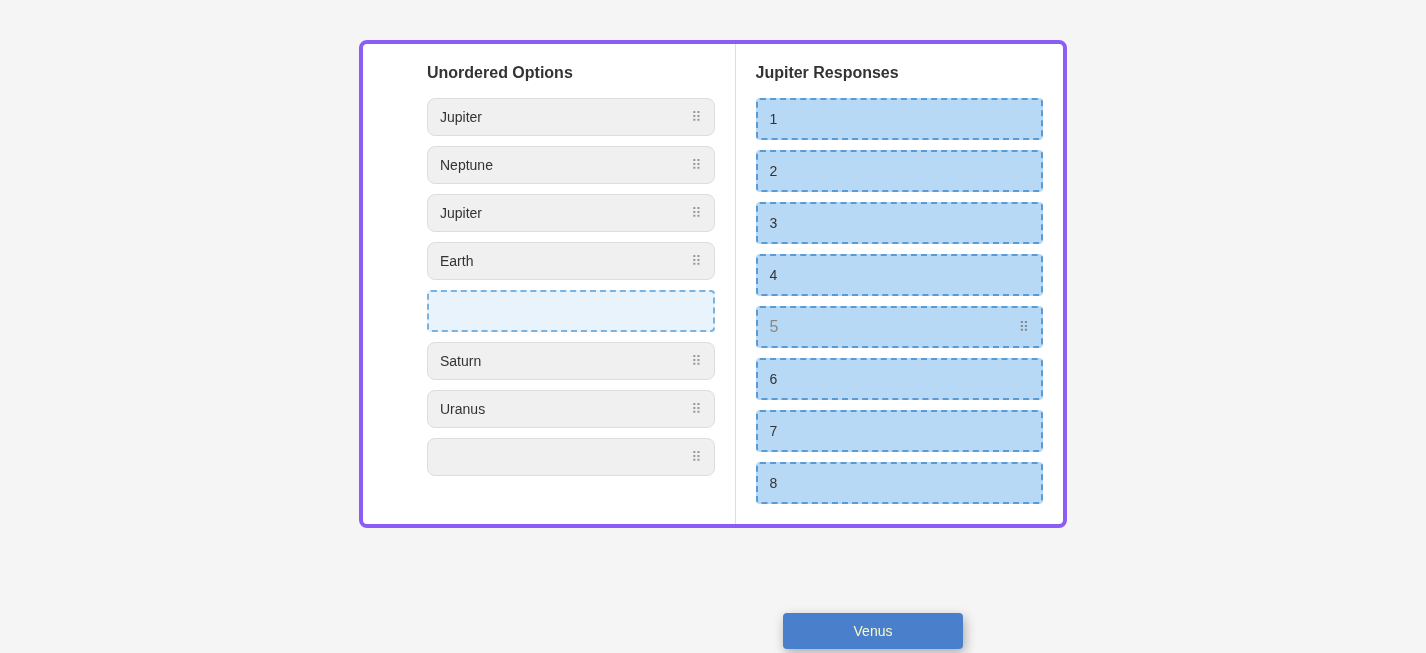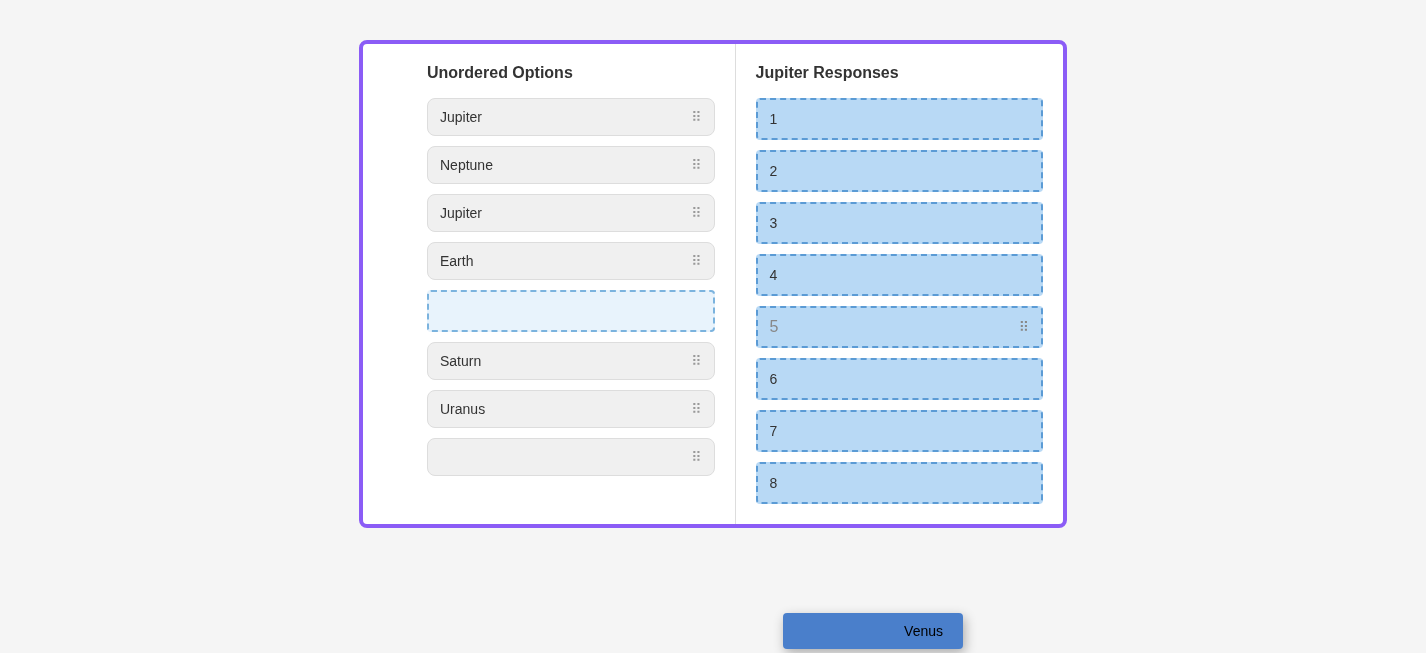--- a/index.html
+++ b/index.html
@@ -109,31 +109,31 @@
       font-weight: 500;
       color: #333;
     }
 
     
     .venus-drag {
       position: absolute;
       left: 185px;
       top: 238px;
       background: #4a7fcb;
-      color: #000000;
+      color: #fef9c3;
       border-radius: 4px;
       padding: 10px 20px;
       font-size: 14px;
       font-weight: 500;
       cursor: grabbing;
       z-index: 100;
       box-shadow: 2px 4px 12px rgba(0,0,0,0.3);
       white-space: nowrap;
       width: 180px;
-      text-align: right;
+      text-align: center;
     }
 
     
     .left-slot-5 {
       background: #e8f3fc;
       border: 2px dashed #7bb3de;
       border-radius: 4px;
       min-height: 42px;
     }
 

